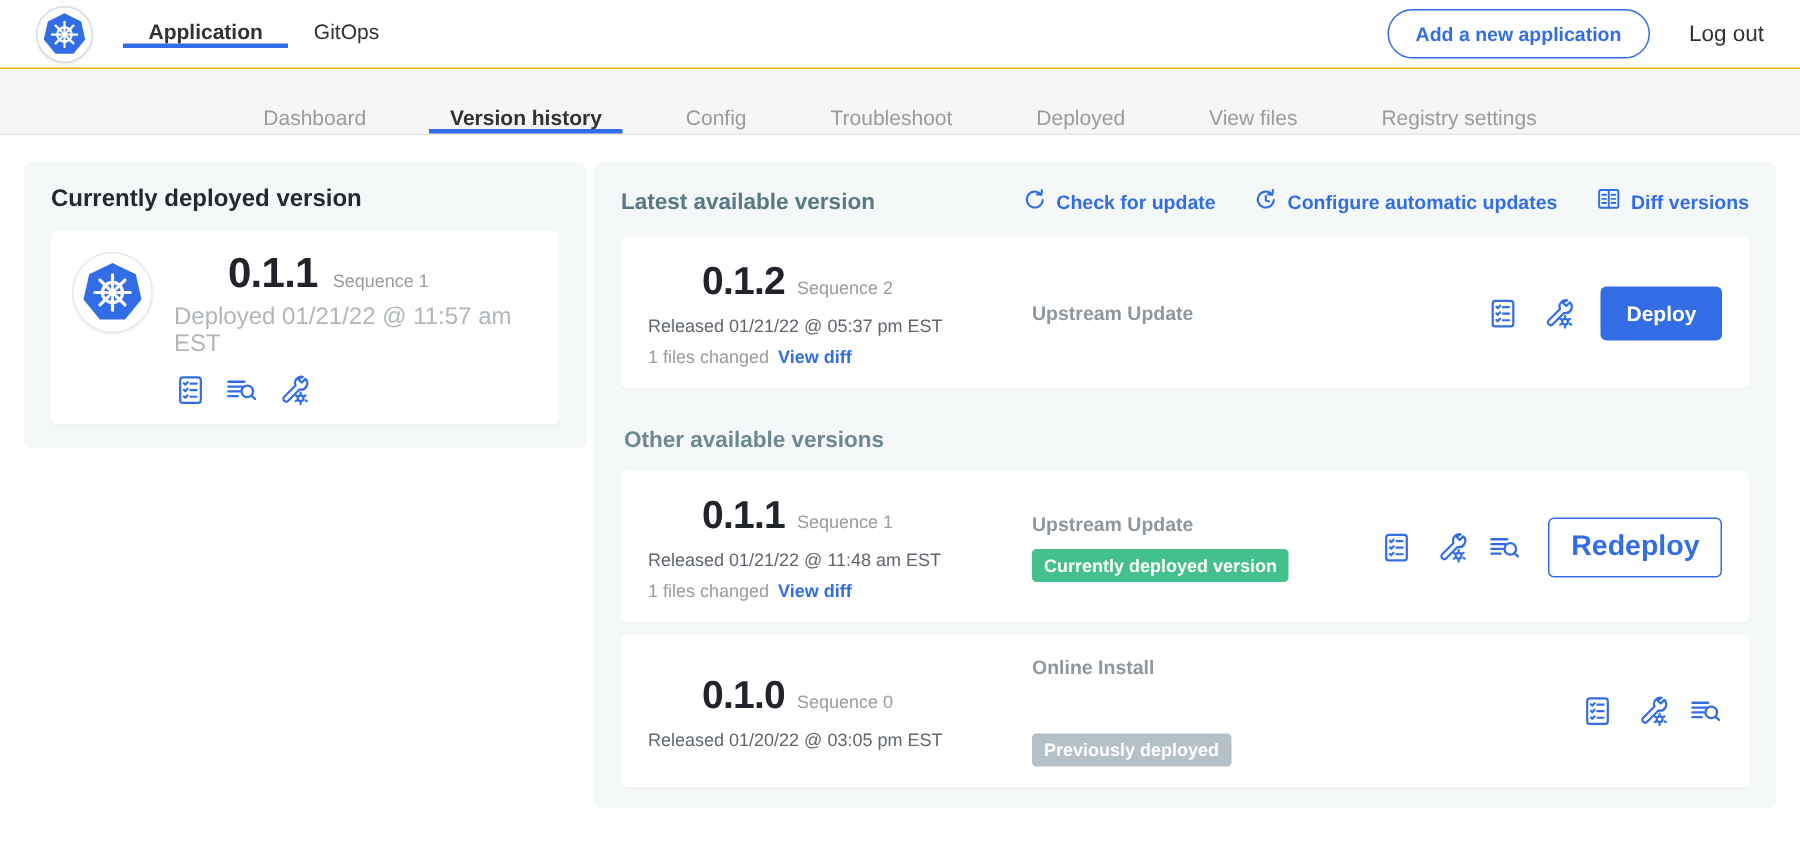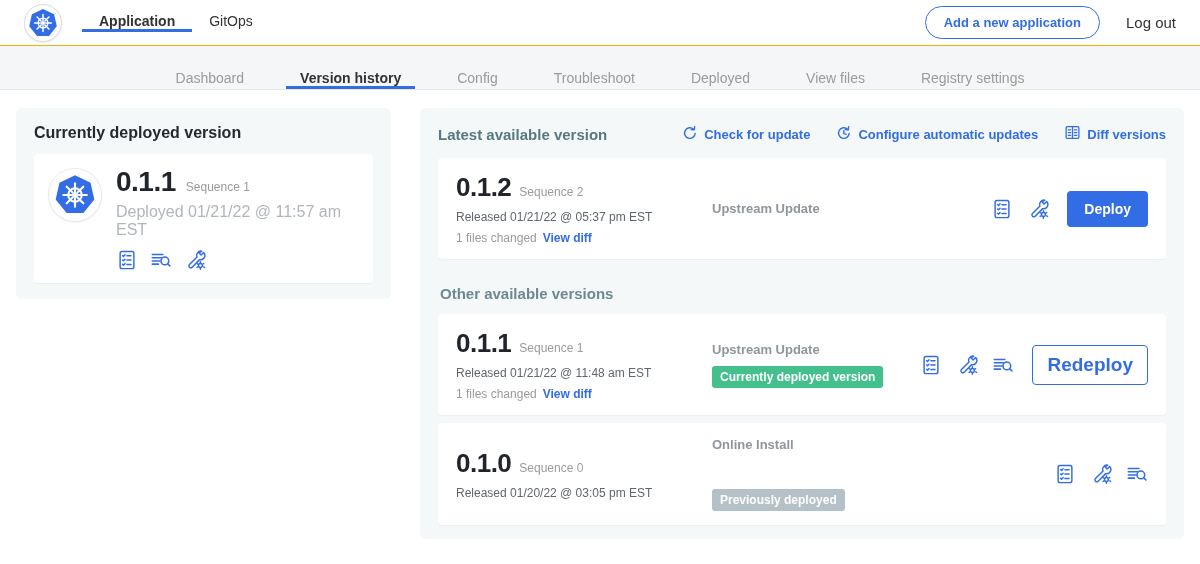--- a/index.html
+++ b/index.html
@@ -22,32 +22,32 @@
   .logout { font-size:15px; color:#323232; cursor:pointer; }
 
   
   .subnav { height:44px; background:#f4f6f7; border-bottom:1px solid #e6e6e6; display:flex;
     justify-content:center; gap:28px; }
   .subnav-tab { display:flex; align-items:flex-end; padding:0 14px; font-size:14px; color:#9b9b9b;
     border-bottom:3px solid transparent; cursor:pointer; }
   .subnav-tab.active { color:#323232; font-weight:700; border-bottom-color:#326de6; }
 
   
-  .main { display:flex; gap:29px; padding:18px 16px; align-items:flex-start; }
+  .main { display:flex; gap:5px; padding:18px 16px; align-items:flex-start; }
   .panel { background:#f4f8f9; border-radius:6px; }
 
   
   .deployed-panel { width:375px; flex:none; padding:16px 18px; }
   .deployed-title { font-size:16px; font-weight:700; color:#27282e; margin-bottom:12px; }
   .deployed-card { background:#fff; border-radius:4px; padding:12px 14px; display:flex; gap:14px;
     box-shadow:0 1px 1px rgba(0,0,0,.04); }
   .k8s-badge { width:54px; height:54px; border-radius:50%; background:#fff; border:1px solid #e6e9eb;
     display:flex; align-items:center; justify-content:center; flex:none; margin-top:2px;
     box-shadow:0 1px 2px rgba(0,0,0,.06); }
-  .ver-line { display:flex; align-items:baseline; }
+  .ver-line { display:flex; align-items:baseline;margin-left:36px; }
   .ver-num-lg { font-size:28px; font-weight:800; color:#21242b; letter-spacing:-.5px; }
   .seq { font-size:12px; color:#9b9b9b; margin-left:10px; }
   .deployed-ts { font-size:16px; color:#b0b6ba; margin-top:5px; }
   .icon-row { display:flex; align-items:center; gap:12px; margin-top:10px; }
   .aicon { display:inline-flex; cursor:pointer; }
 
   
   .available-panel { flex:1; padding:16px 18px 14px; }
   .avail-header { display:flex; align-items:center; justify-content:space-between; }
   .avail-title { font-size:15px; font-weight:600; color:#577981; }

